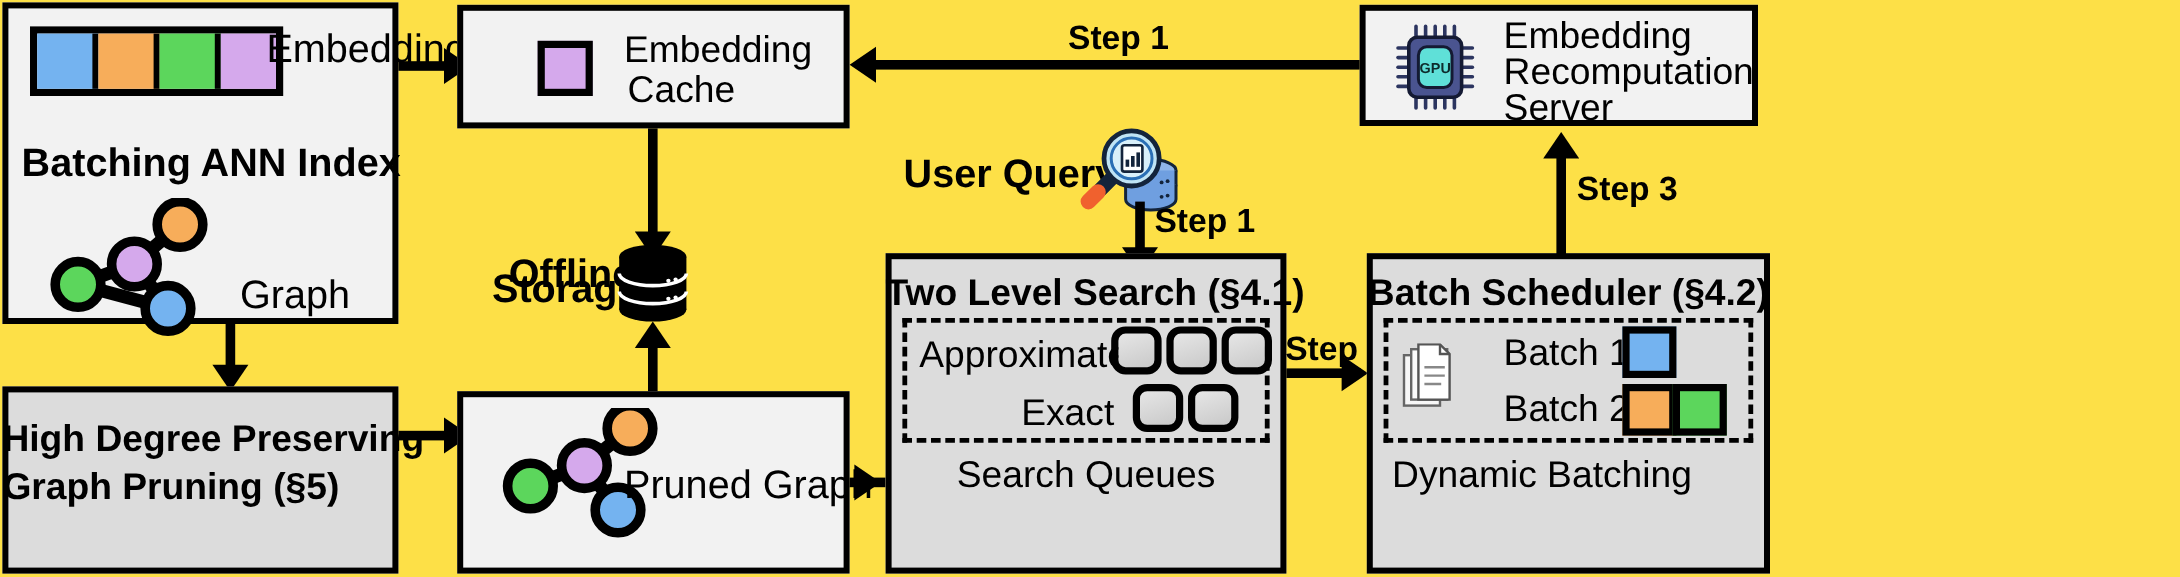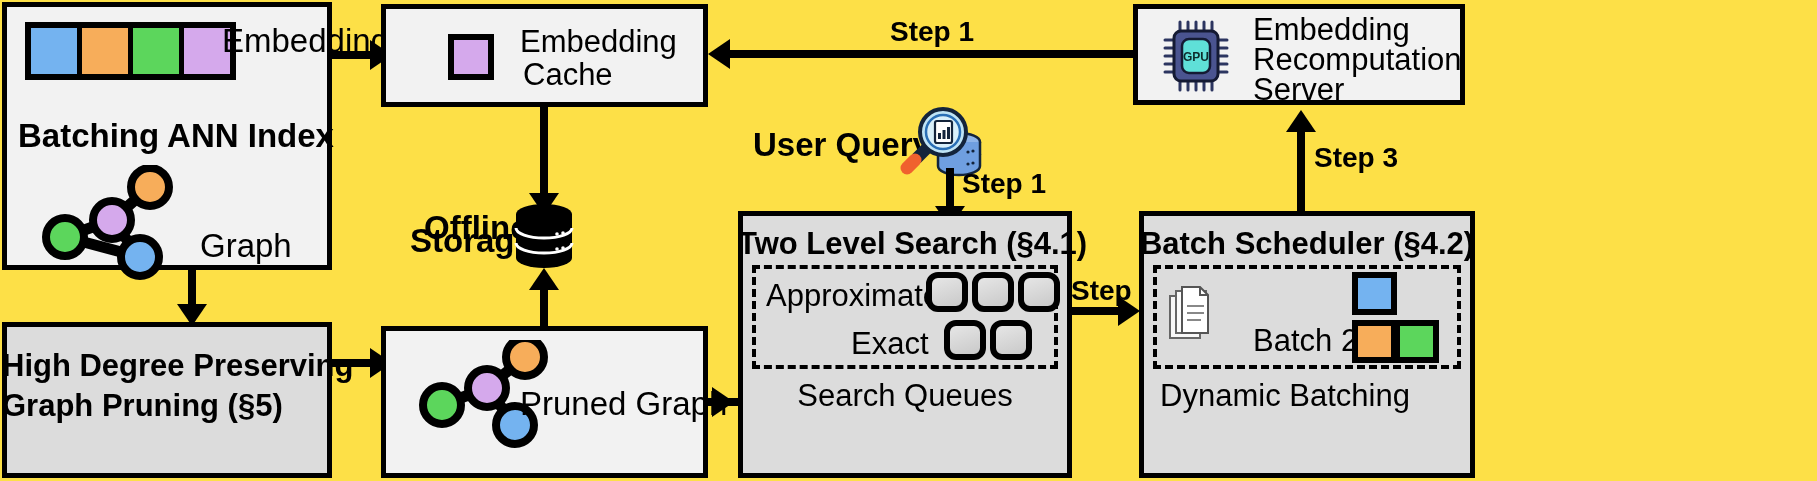--- a/index.html
+++ b/index.html
@@ -198,20 +198,21 @@
     <rect x="8" y="5" width="30" height="42" fill="#fbfbfb" stroke="#666" stroke-width="2"></rect>
     <path d="M14 1 h18 l8 8 v38 h-26 z" fill="#fff" stroke="#555" stroke-width="2"></path>
     <path d="M32 1 v8 h8" fill="none" stroke="#555" stroke-width="2"></path>
     <g stroke="#888" stroke-width="2">
       <line x1="19" y1="20" x2="36" y2="20"></line>
       <line x1="19" y1="27" x2="36" y2="27"></line>
       <line x1="19" y1="34" x2="33" y2="34"></line>
     </g>
   </svg>
 
+  <div class="lbl t31" style="left:1253px;top:276px;">Batch 1</div>
   <div class="sq" style="left:1352px;top:272px;width:45px;height:43px;background:#74b3f0;"></div>
 
   <div class="lbl t31" style="left:1253px;top:323px;">Batch 2</div>
   <div class="sq" style="left:1352px;top:320px;width:45px;height:43px;background:#f7ad5a;"></div>
   <div class="sq" style="left:1394px;top:320px;width:45px;height:43px;background:#5cd65c;"></div>
 
   <div class="lbl t31 ctr" style="left:1139px;top:378px;width:292px;">Dynamic Batching</div>
 
   <div class="ln" style="left:1297px;top:130px;width:8px;height:82px;"></div>
   <div class="ah ah-u" style="left:1286px;top:110px;"></div>

